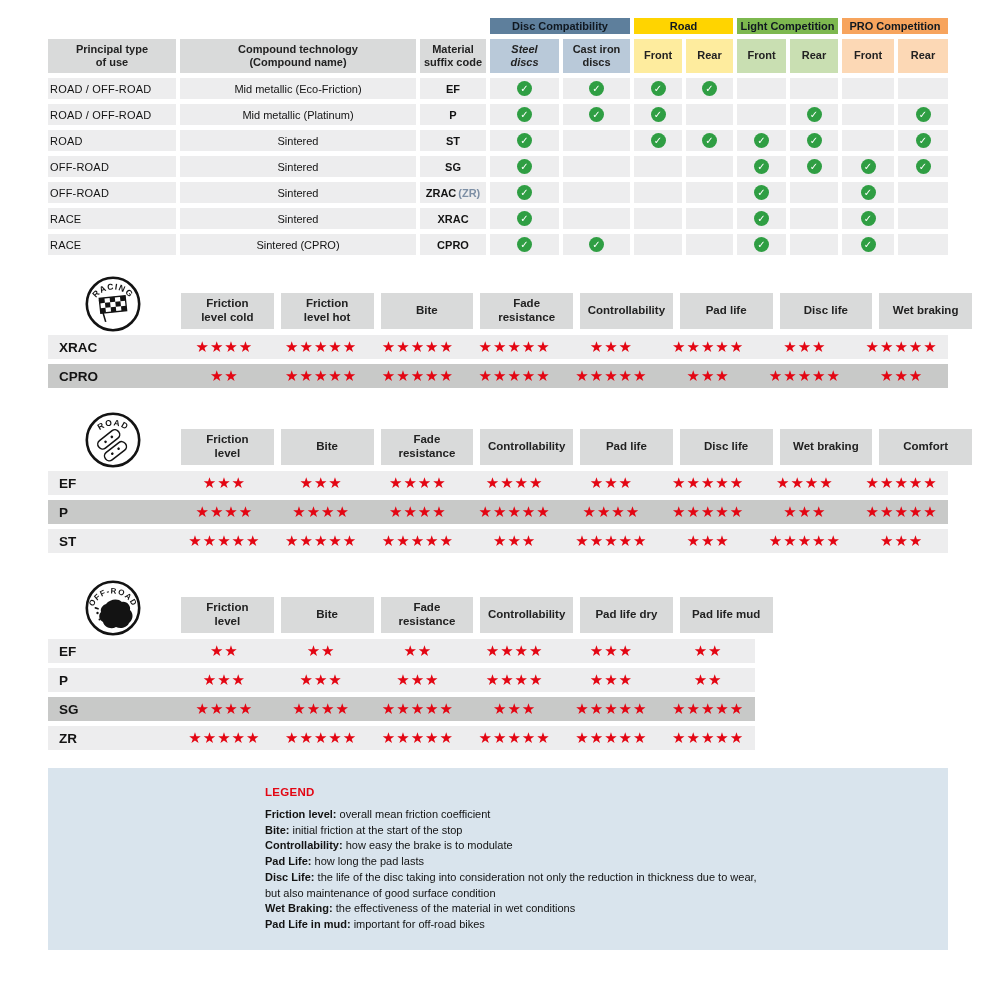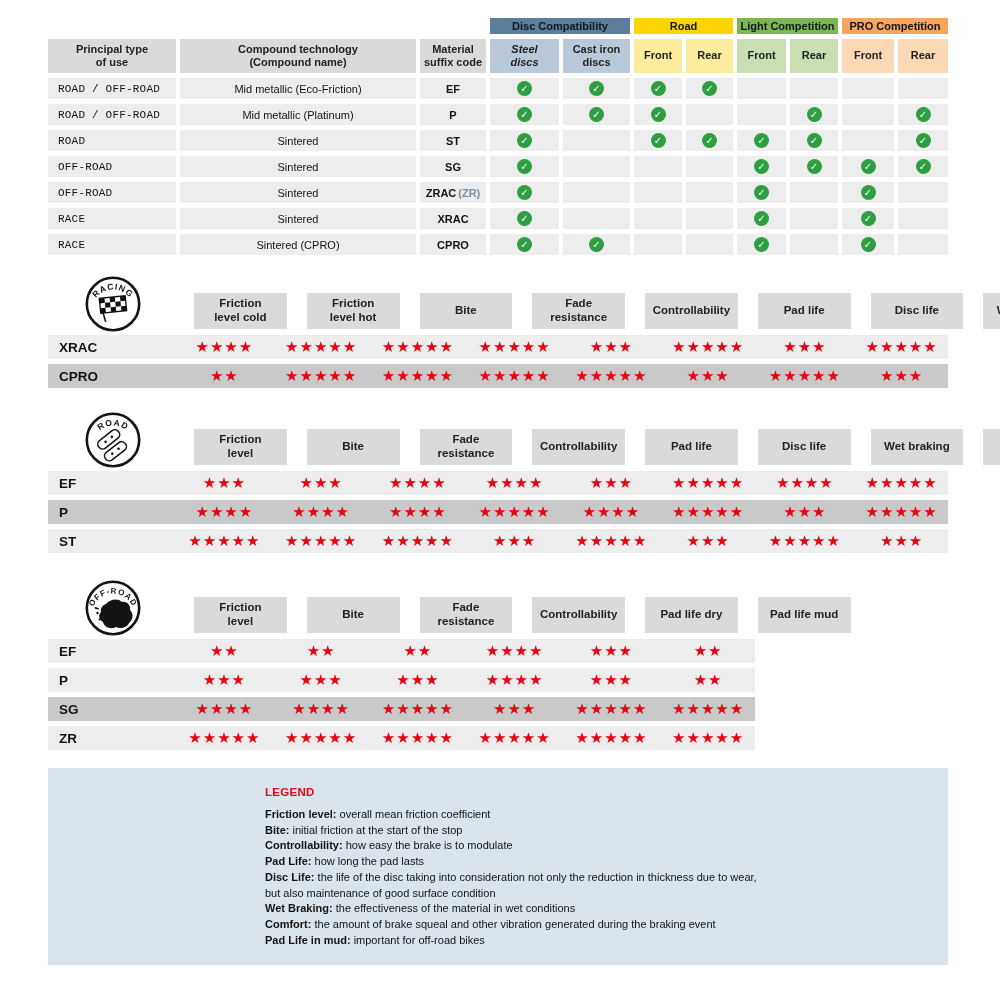--- a/index.html
+++ b/index.html
@@ -17,35 +17,35 @@
   }
   .cg-group{
     grid-column:span 2;height:16px;display:flex;align-items:center;justify-content:center;
     font-size:11px;font-weight:bold;color:#101820;
   }
   .cg-head{
     min-height:34px;background:#d9dada;display:flex;align-items:center;justify-content:center;
     text-align:center;font-size:11px;font-weight:bold;white-space:pre-line;line-height:1.2;color:#222;
   }
   .cg-cell{height:21px;background:#ededee;display:flex;align-items:center;justify-content:center;font-size:11px;}
-  .cg-cell.use{justify-content:flex-start;padding-left:10px;letter-spacing:.2px;font-family:Liberation Mono, monospace;}
+  .cg-cell.use{justify-content:flex-start;padding-left:2px;letter-spacing:.2px;}
   .cg-cell.code{font-weight:bold;}
   .code-suffix{color:#7d8fa5;margin-left:2px;}
   .check{
     width:15px;height:15px;border-radius:50%;background:#2f9e43;color:#fff;
     display:flex;align-items:center;justify-content:center;font-size:10px;font-weight:bold;line-height:1;
   }
 
   
   .rsection{position:relative;}
   .sec-racing{margin-top:38px;}
   .sec-road{margin-top:41px;}
   .sec-offroad{margin-top:44px;}
   .sicon{position:absolute;left:36px;top:-18px;}
-  .rhead{display:grid;column-gap:20px;}
+  .rhead{display:grid;column-gap:7px;}
   .rhead-cell{
     height:36px;background:#d9dada;display:flex;align-items:center;justify-content:center;
     text-align:center;font-size:11.5px;font-weight:bold;white-space:pre-line;line-height:1.2;color:#222;
   }
   .rrow{display:grid;column-gap:4px;height:24px;margin-top:5px;background:#ededee;width:max-content;}
   .rrow.dark{background:#c8c9c8;}
   .rtable .rhead + .rrow{margin-top:6px;}
   .rlabel{display:flex;align-items:center;padding-left:11px;font-weight:bold;font-size:13.5px;}
   .rstars{display:flex;align-items:center;justify-content:center;color:#e30613;font-size:15px;letter-spacing:1px;}
 
@@ -432,18 +432,17 @@
   <div class="legend">
     <div class="legend-title">LEGEND</div>
     <div>
         <div class="legend-item"><b>Friction level: </b><span>overall mean friction coefficient</span></div>
         <div class="legend-item"><b>Bite: </b><span>initial friction at the start of the stop</span></div>
         <div class="legend-item"><b>Controllability: </b><span>how easy the brake is to modulate</span></div>
         <div class="legend-item"><b>Pad Life: </b><span>how long the pad lasts</span></div>
         <div class="legend-item"><b>Disc Life: </b><span>the life of the disc taking into consideration not only the reduction in thickness due to wear,</span></div>
         <div class="legend-item"><span>but also maintenance of good surface condition</span></div>
         <div class="legend-item"><b>Wet Braking: </b><span>the effectiveness of the material in wet conditions</span></div>
-        <div class="legend-item"><b>Comfort: </b><span>the amount of brake squeal and other vibration generated during the braking event</span></div>
         <div class="legend-item"><b>Pad Life in mud: </b><span>important for off-road bikes</span></div>
       </div>
   </div>
 
 </div>
 
 </body></html>

